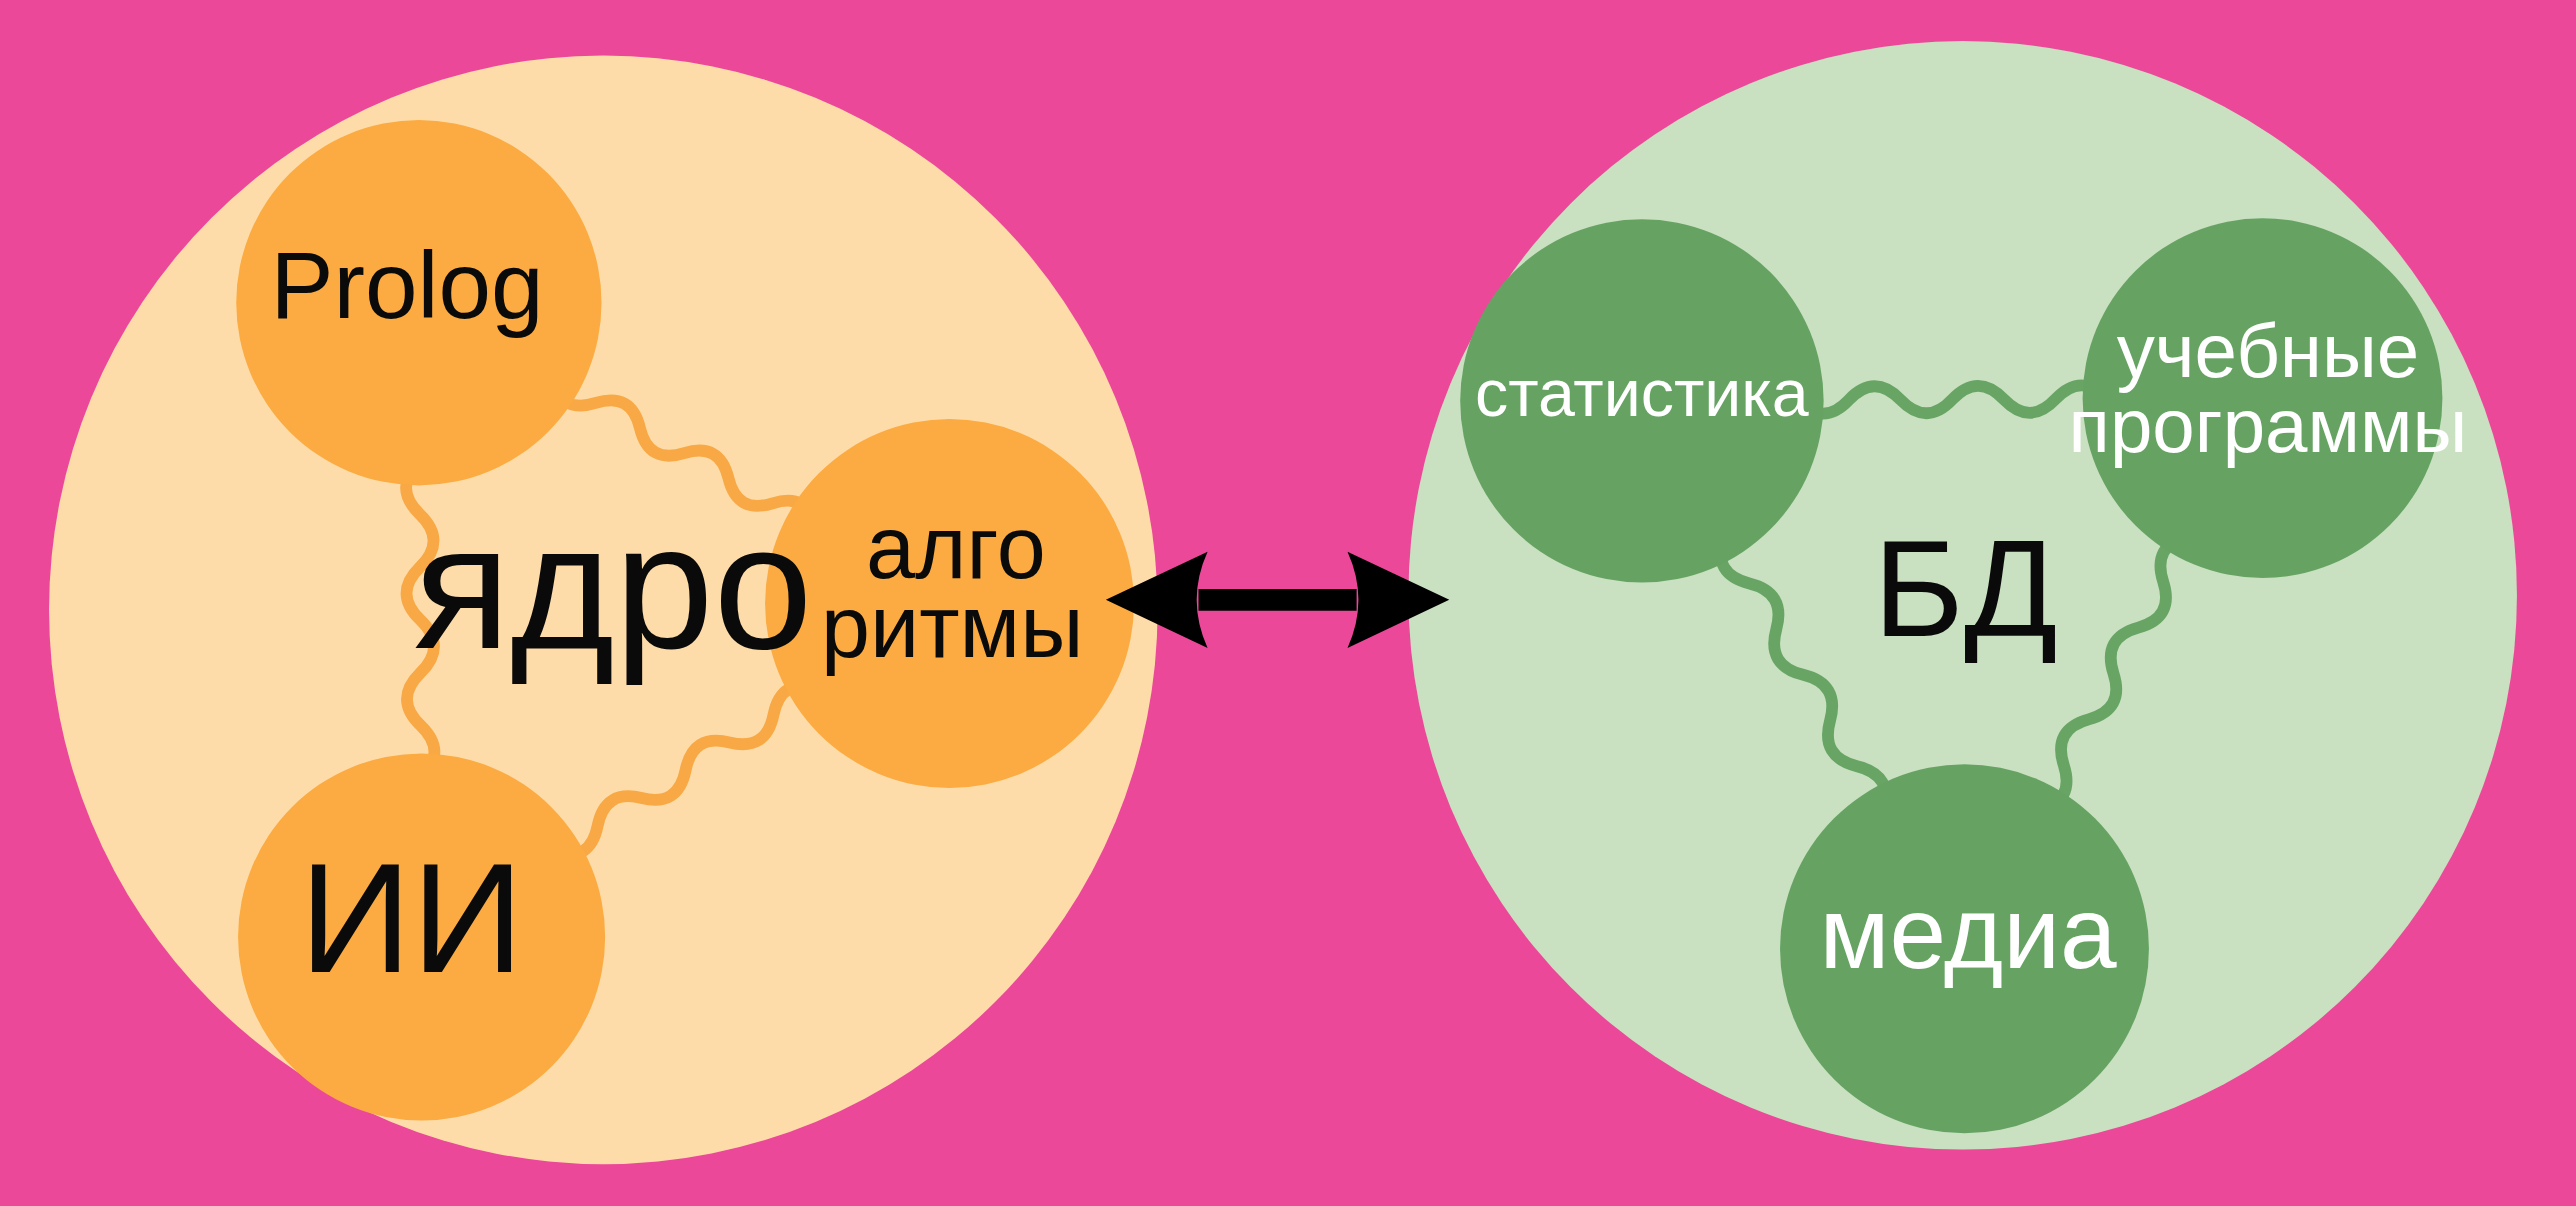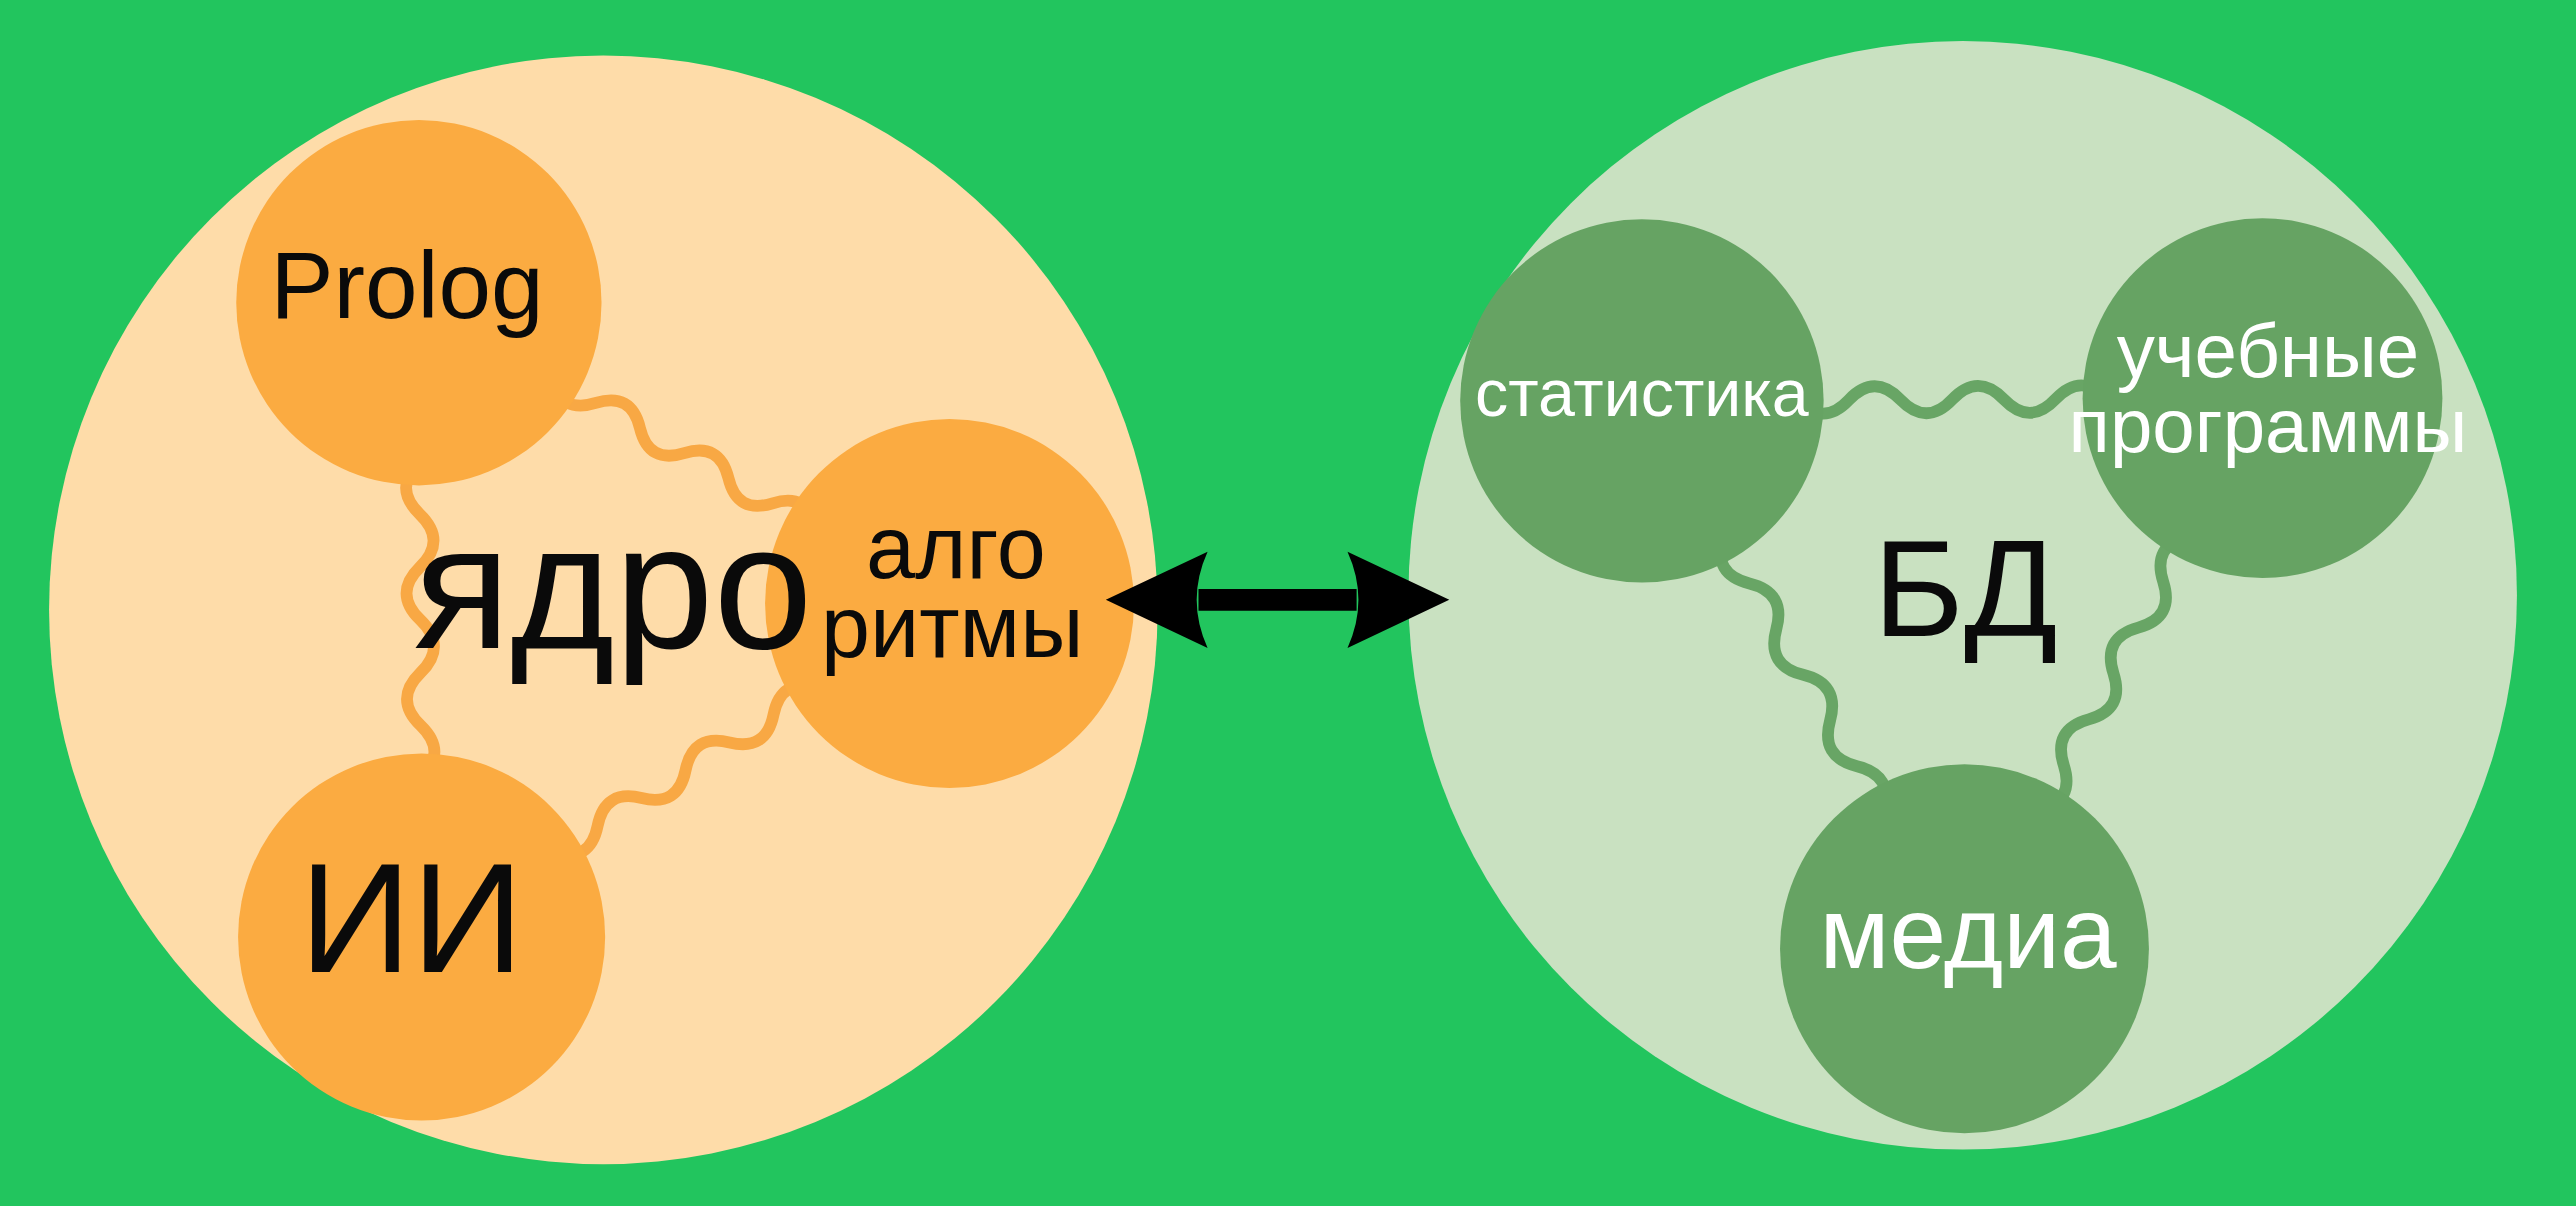--- a/index.html
+++ b/index.html
@@ -3,21 +3,21 @@
 <meta charset="utf-8">
 <style>
   html, body {
     margin: 0;
     padding: 0;
     background: #ffffff;
   }
   #diagram-canvas {
     width: 2576px;
     height: 1207px;
-    background: #22c55e;
+    background: #ec4899;
     overflow: hidden;
   }
   svg {
     display: block;
   }
   svg text {
     font-family: "Liberation Sans", "DejaVu Sans", sans-serif;
   }
 </style>
 </head>

